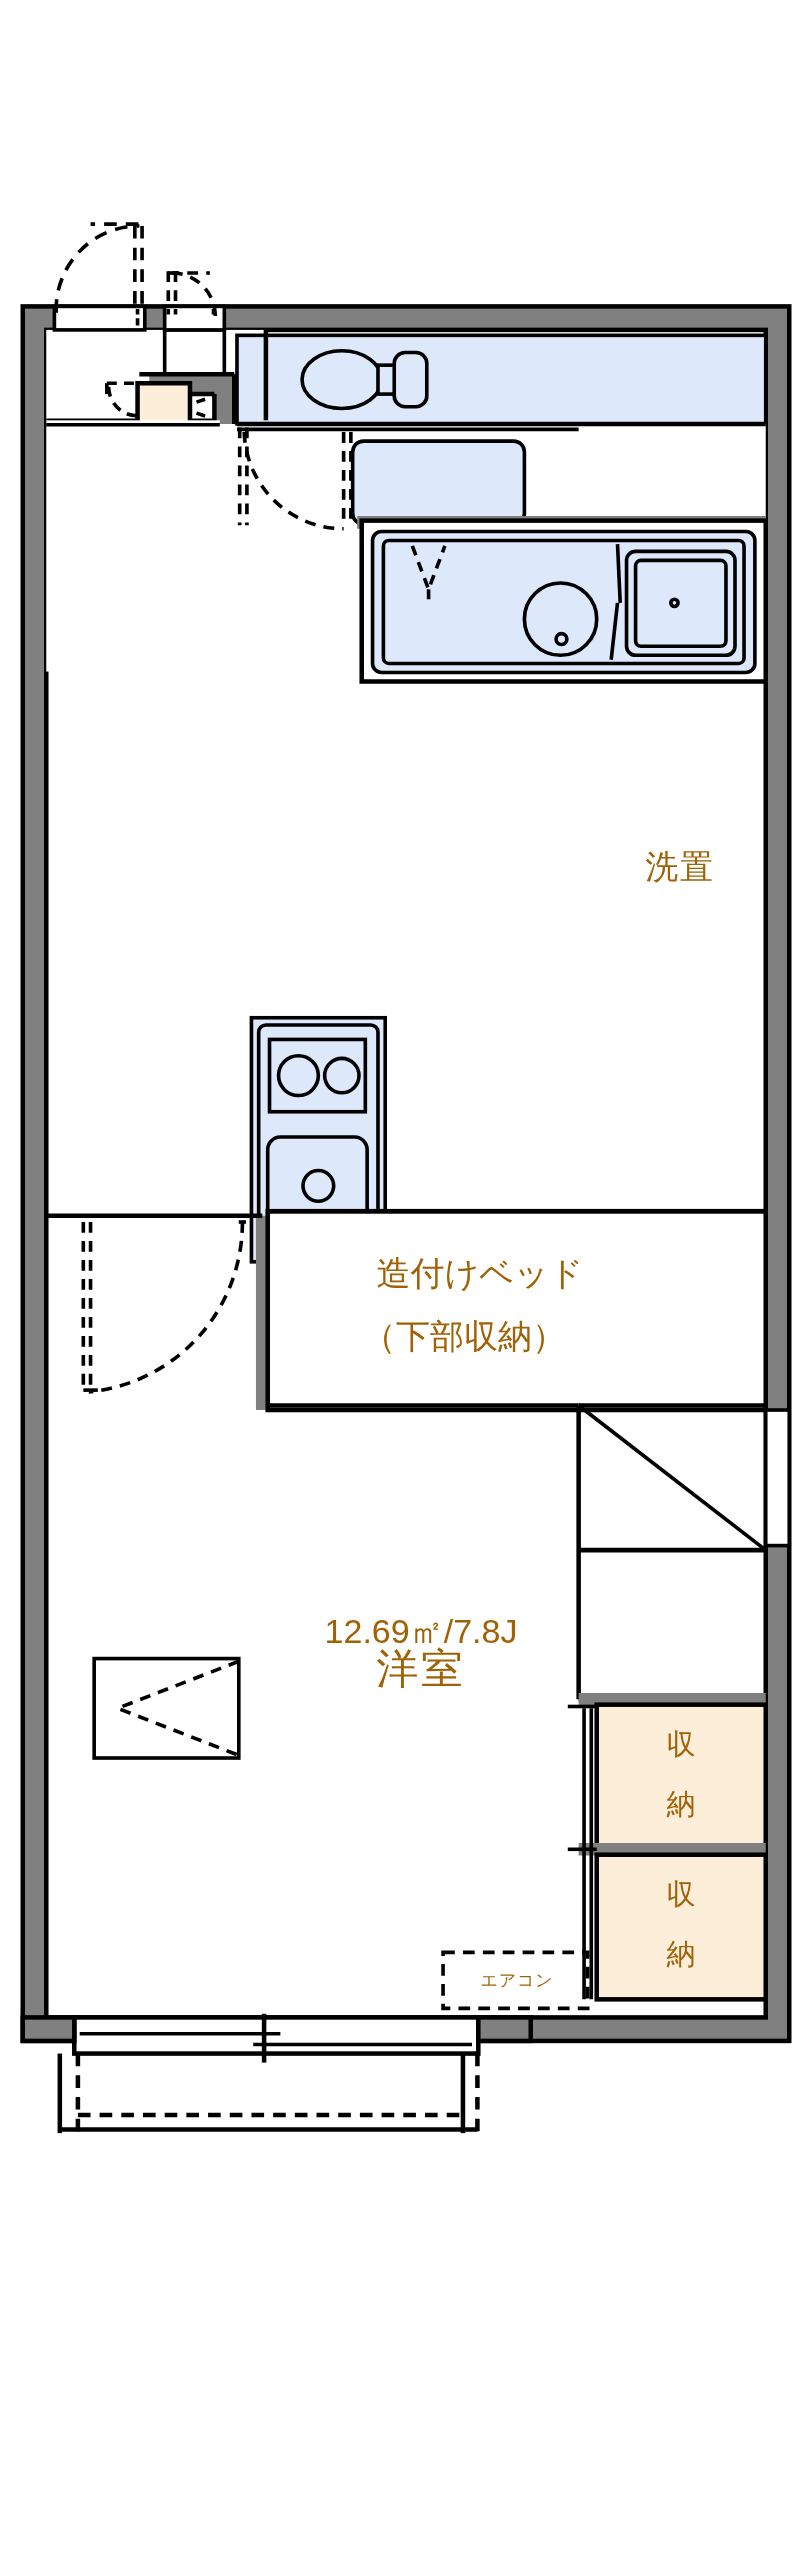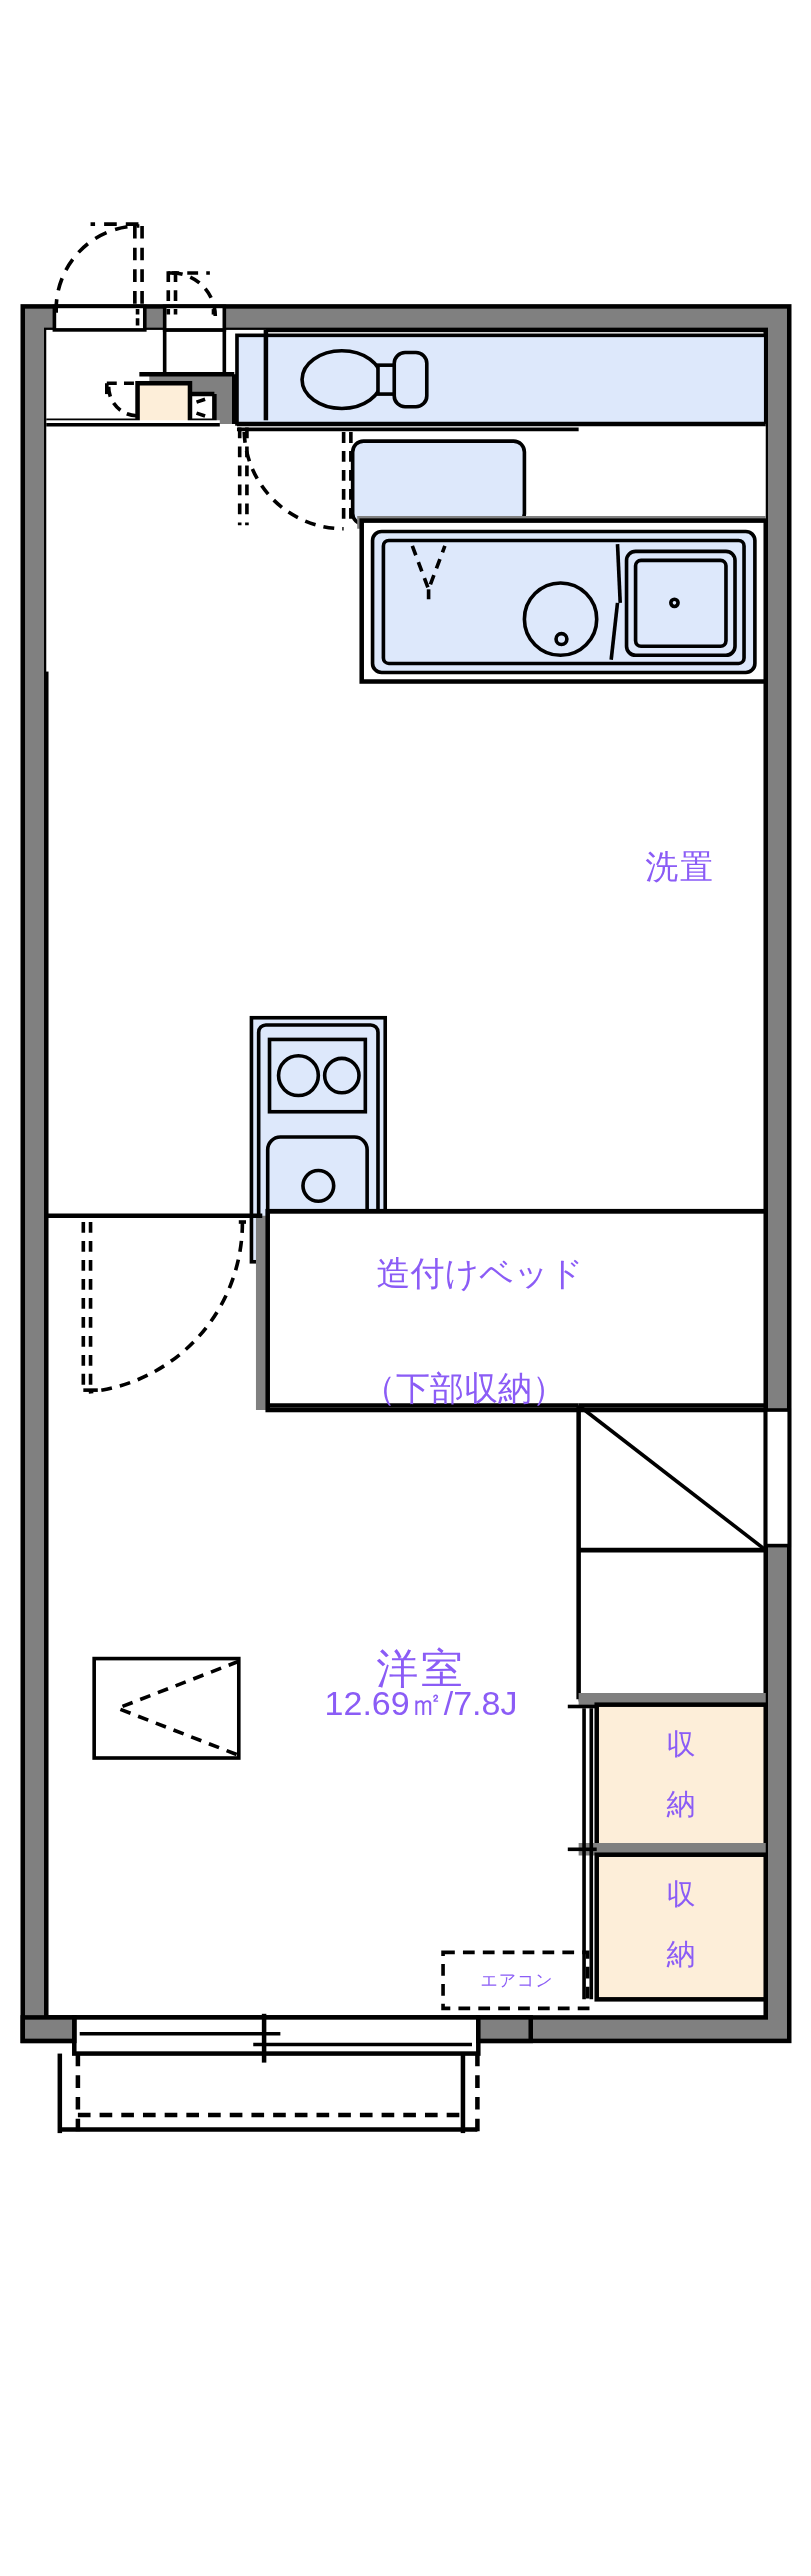--- a/index.html
+++ b/index.html
@@ -1,19 +1,19 @@
 <!DOCTYPE html>
 <html style="font-size:14.5px"><head>
 <meta charset="utf-8">
 <style>
   html,body{margin:0;padding:0;background:#ffffff;}
   body{font-family:"Liberation Sans", sans-serif;}
   #stage{position:relative;width:812px;height:2576px;background:#fff;overflow:hidden;}
   #plan{position:absolute;left:0;top:0;width:812px;height:2576px;}
-  .lbl{position:absolute;color:#8b5cf6;line-height:1.05;white-space:nowrap;}
+  .lbl{position:absolute;color:#a16207;line-height:1.05;white-space:nowrap;}
   .lbl.c{transform:translate(-50%,-50%);text-align:center;}
 </style>
 </head>
 <body>
 
 <div id="stage">
 
 <svg id="plan" viewBox="0 0 898 2850" xmlns="http://www.w3.org/2000/svg">
 
   <defs>
@@ -235,24 +235,24 @@
   </g>
 
   <g>
     <rect x="25" y="2232" width="57" height="26" fill="#808080" stroke="#000" stroke-width="5"></rect>
     <rect x="529" y="2232" width="58" height="26" fill="#808080" stroke="#000" stroke-width="5"></rect>
   </g>
 
 </svg>
 
 <div class="lbl c" style="left:456px; top:1274px; font-size:34px;margin-left:24px;">造付けベッド</div>
-<div class="lbl c" style="left:464px; top:1389px; font-size:34px;">（下部収納）</div>
+<div class="lbl c" style="left:464px; top:1337px; font-size:34px;">（下部収納）</div>
 
 <div class="lbl c" style="left:421px; top:1647px; font-size:42px; letter-spacing:2.7px;margin-top:22px;">洋室</div>
-<div class="lbl c" style="left:421px; top:1704px; font-size:34px;">12.69㎡/7.8J</div>
+<div class="lbl c" style="left:421px; top:1632px; font-size:34px;">12.69㎡/7.8J</div>
 
 <div class="lbl c" style="left:680px; top:867px; font-size:33px; letter-spacing:1.8px;">洗置</div>
 
 <div class="lbl c" style="left:681px; top:1744px; font-size:29px;">収</div>
 <div class="lbl c" style="left:681px; top:1804px; font-size:29px;">納</div>
 
 <div class="lbl c" style="left:681px; top:1894px; font-size:29px;">収</div>
 <div class="lbl c" style="left:681px; top:1954px; font-size:29px;">納</div>
 
 <div class="lbl c" style="left:517px; top:1981px; font-size:17px; letter-spacing:0.9px;">エアコン</div>

